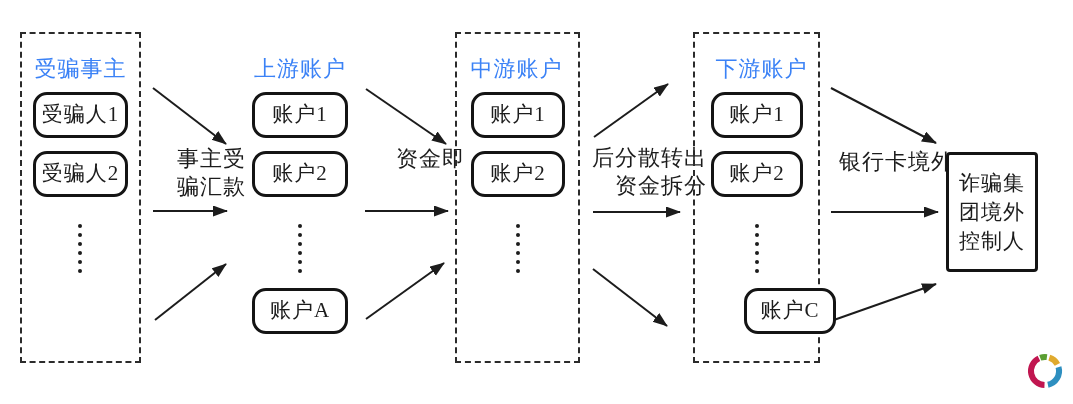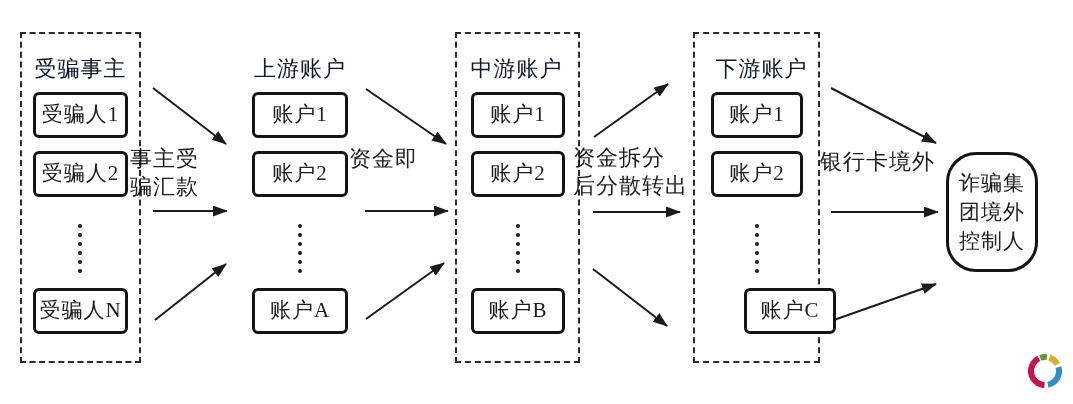--- a/index.html
+++ b/index.html
@@ -10,40 +10,40 @@
   }
   .canvas {
     position:relative; width:1073px; height:404px;
     background:#ffffff; color:#1c1c1c;
   }
   .dashed-group {
     position:absolute; border:2px dashed #2b2b2b; background:transparent;
   }
   .col-title {
     position:absolute; text-align:center; font-size:22px;
-    letter-spacing:1px; color:#0f172a; white-space:nowrap;
+    letter-spacing:1px; color:#3b82f6; white-space:nowrap;
   }
   .node {
     position:absolute; height:46px; background:#ffffff;
-    border:3px solid #141414; border-radius:6px;
+    border:3px solid #141414; border-radius:14px;
     text-align:center; font-size:21px; line-height:39px;
     letter-spacing:1px; white-space:nowrap;
   }
   .dots {
     position:absolute; display:flex; flex-direction:column;
     align-items:center; gap:5px;
   }
   .dot { width:4px; height:4px; border-radius:50%; background:#1c1c1c; }
   .flow-label {
-    position:absolute; text-align:left; font-size:22px;
+    position:absolute; text-align:right; font-size:22px;
     line-height:28px; letter-spacing:1px; white-space:nowrap;
   }
   .terminal {
     position:absolute; left:946px; top:152px; width:92px; height:120px;
-    background:#ffffff; border:3px solid #141414; border-radius:30px;
+    background:#ffffff; border:3px solid #141414; border-radius:4px;
     display:flex; flex-direction:column; justify-content:center;
     text-align:center; font-size:21px; line-height:29px; letter-spacing:1px;
   }
   .arrow-layer { position:absolute; left:0; top:0; pointer-events:none; }
   .logo { position:absolute; left:1025px; top:351px; }
 </style>
 </head>
 <body>
 
 <div class="canvas">
@@ -81,21 +81,20 @@
   <div class="node" style="left:33px;top:92px;width:95px">受骗人1</div>
   <div class="node" style="left:33px;top:151px;width:95px">受骗人2</div>
   <div class="dots" style="left:78px;top:224px">
     <span class="dot"></span>
       <span class="dot"></span>
       <span class="dot"></span>
     <span class="dot"></span>
       <span class="dot"></span>
       <span class="dot"></span>
   </div>
-  <div class="node" style="left:33px;top:288px;width:95px">受骗人N</div>
 
   <div class="flow-label" style="left:130px;top:145px;width:116px">
     <div>事主受</div>
     <div>骗汇款</div>
   </div>
 
   <div class="col-title" style="left:240px;top:54px;width:120px">上游账户</div>
   <div class="node" style="left:252px;top:92px;width:96px">账户1</div>
   <div class="node" style="left:252px;top:151px;width:96px">账户2</div>
   <div class="dots" style="left:298px;top:224px">
@@ -117,25 +116,24 @@
   <div class="node" style="left:471px;top:92px;width:94px">账户1</div>
   <div class="node" style="left:471px;top:151px;width:94px">账户2</div>
   <div class="dots" style="left:516px;top:224px">
     <span class="dot"></span>
       <span class="dot"></span>
       <span class="dot"></span>
     <span class="dot"></span>
       <span class="dot"></span>
       <span class="dot"></span>
   </div>
-  <div class="node" style="left:471px;top:288px;width:94px">账户B</div>
 
   <div class="flow-label" style="left:573px;top:144px;width:134px">
+    <div>后分散转出</div>
     <div>资金拆分</div>
-    <div>后分散转出</div>
   </div>
 
   <div class="dashed-group" style="left:693px;top:32px;width:127px;height:331px"></div>
   <div class="col-title" style="left:693px;top:54px;width:137px">下游账户</div>
   <div class="node" style="left:711px;top:92px;width:92px">账户1</div>
   <div class="node" style="left:711px;top:151px;width:92px">账户2</div>
   <div class="dots" style="left:755px;top:224px">
     <span class="dot"></span>
       <span class="dot"></span>
       <span class="dot"></span>

